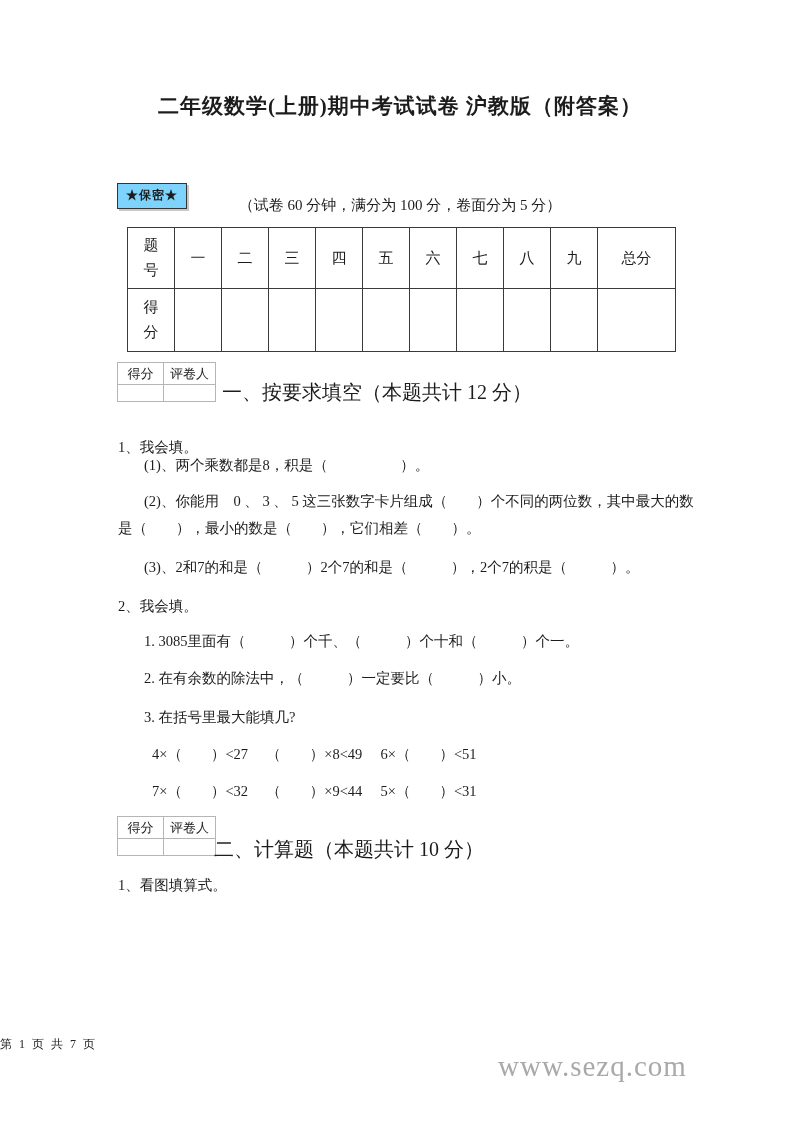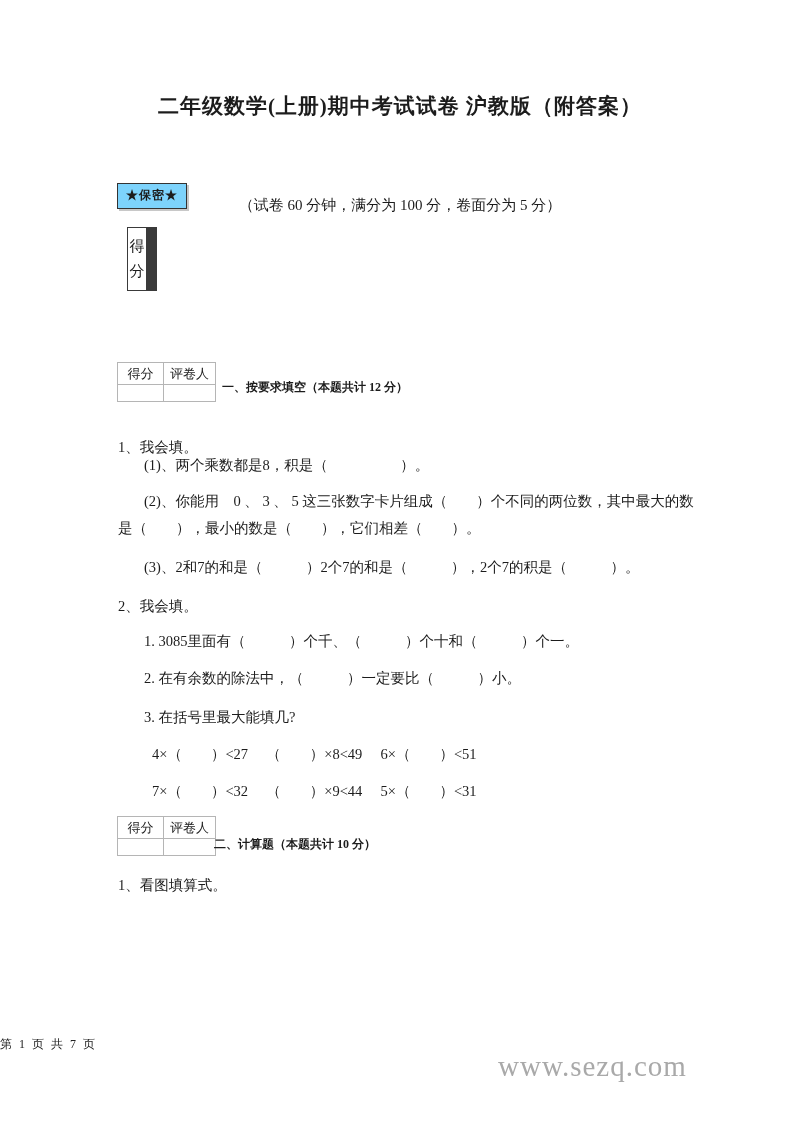--- a/index.html
+++ b/index.html
@@ -56,21 +56,21 @@
     border:1px solid #b5b5b5;
     text-align:center;vertical-align:middle;
     font-size:13px;padding:0;color:#222;
   }
   .grader-table .g-col1{width:45px;}
   .grader-table .g-col2{width:51px;}
   .grader-table .g-row1 td{height:21px;}
   .grader-table .g-row2 td{height:16px;}
   .grader-1{left:117px;top:362px;}
   .grader-2{left:117px;top:816px;}
-  .section-heading{font-size:12px;font-weight:bold;white-space:nowrap;}
+  .section-heading{font-size:20px;font-weight:normal;white-space:nowrap;}
   .q-line{font-size:14.5px;white-space:nowrap;}
   .footer-page{
     left:0;right:0;top:1036px;
     text-align:left;font-size:12px;letter-spacing:2px;color:#222;
   }
   .watermark{
     left:498px;top:1050px;
     font-family:Liberation Serif, serif;
     font-size:29px;color:#a9a9a9;letter-spacing:1px;
     white-space:nowrap;
@@ -83,20 +83,33 @@
 
   <div class="abs doc-title">二年级数学(上册)期中考试试卷 沪教版（附答案）</div>
 
 
   <div class="abs secret-badge">★保密★</div>
 
   <div class="abs exam-note">（试卷 60 分钟，满分为 100 分，卷面分为 5 分）</div>
 
   <table class="abs score-table">
     <tbody>
+        <tr class="row-head">
+      <td class="col-corner"><span class="stack">题号</span></td>
+      <td class="col-mid">一</td>
+      <td class="col-mid">二</td>
+      <td class="col-mid">三</td>
+      <td class="col-mid">四</td>
+      <td class="col-mid">五</td>
+      <td class="col-mid">六</td>
+      <td class="col-mid">七</td>
+      <td class="col-mid">八</td>
+      <td class="col-mid">九</td>
+      <td class="col-total">总分</td>
+    </tr>
     <tr class="row-score">
       <td><span class="stack">得分</span></td>
       <td></td>
       <td></td>
       <td></td>
       <td></td>
       <td></td>
       <td></td>
       <td></td>
       <td></td>

